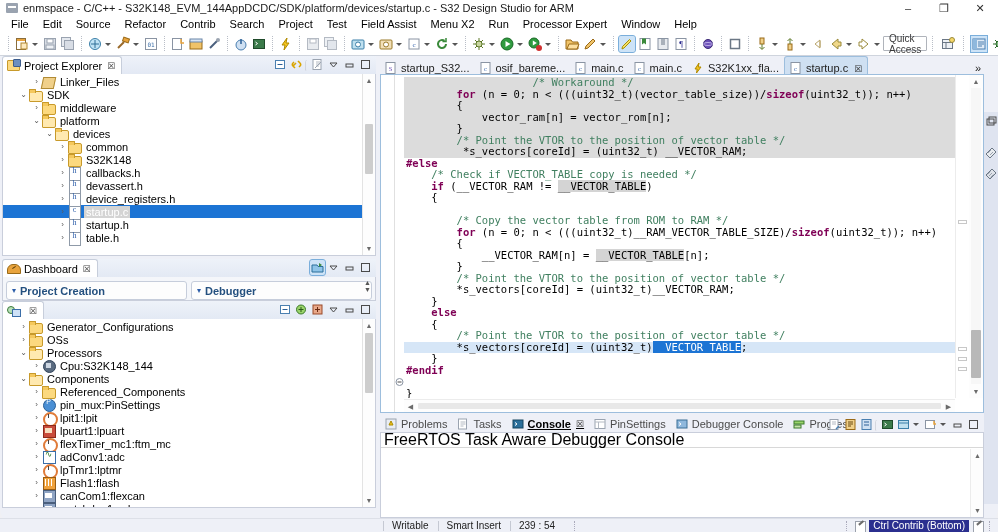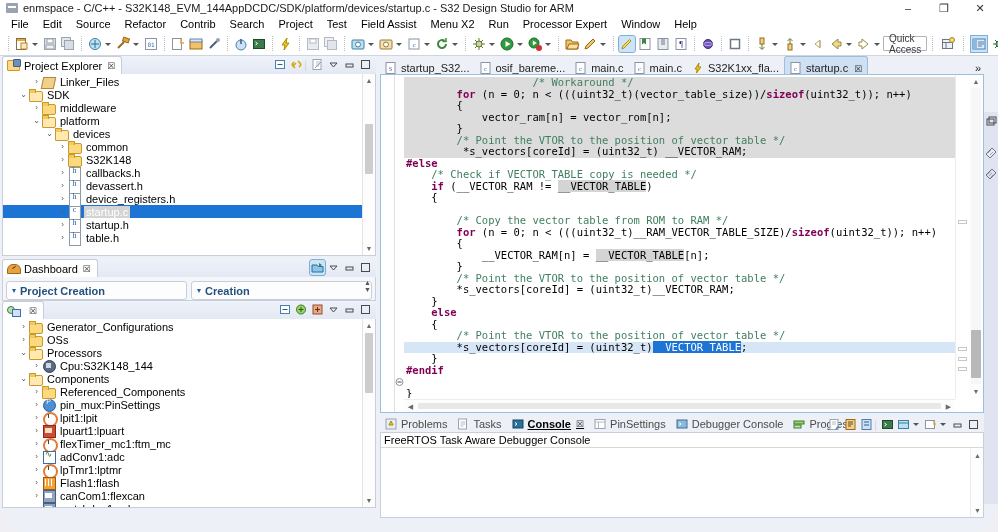--- a/index.html
+++ b/index.html
@@ -328,21 +328,21 @@
   .con-tab .ti { width:12px;height:12px;margin-right:4px;flex:0 0 auto;position:relative;}
   .con-tab .xm { margin-left:5px; font-size:9px; color:#333; font-weight:normal;}
   .con-tools { position:absolute; right:3px; top:1px; display:flex; align-items:center; gap:1px;}
 
   .con-body {
     position:absolute; left:0;right:0;top:17px;bottom:0;
     background:#fff; border:1px solid #c9cedb; overflow:hidden;
   }
   .con-title {
     height:15px; display:flex; align-items:center; padding-left:3px;
-    font-size:11px; color:#000; border-bottom:1px solid #d8d8d8;
+    font-size:16px; color:#000; border-bottom:1px solid #d8d8d8;
   }
   .con-scroll { position:absolute; right:0; top:16px; width:13px; bottom:0;
     background:#fdfdfd; border-left:1px solid #ececec;}
 
   
   .fastbar {
     position:absolute; right:0; top:56px; width:14px; bottom:14px;
     background:#dfe4f0;
   }
   .fb-ico { width:14px;height:16px;position:relative;margin-top:3px;}
@@ -816,21 +816,21 @@
           </div>
         </div>
         <div class="dash-body">
           <div class="dash-sections">
             <div class="dash-sec">
               <span class="caret">▾</span>
               <span class="t">Project Creation</span>
             </div>
             <div class="dash-sec">
               <span class="caret">▾</span>
-              <span class="t">Creation</span>
+              <span class="t">Debugger</span>
             </div>
           </div>
           <div class="dash-spin">▲<br>▼</div>
         </div>
       </div>
 
       <div class="viewpane" style="top:245px; bottom:10px;">
         <div class="view-tabrow">
           <div class="view-tab">
             <span class="tabicon i-comps"></span>
@@ -1161,13 +1161,30 @@
       </div>
       <div class="fb-ico" style="margin-top:4px;">
         <svg width="14" height="14" viewBox="0 0 14 14">
             <path d="M2 10l6-6 4 4-6 6z" fill="#dfe3e9" stroke="#6b7785"></path>
             <path d="M3.5 9.5l3-3M5 11l3-3M6.5 12.5l3-3" stroke="#9aa3b0"></path>
           </svg>
       </div>
     </div>
   </div>
 
+  <div class="statusbar">
+    <div style="width:383px;"></div>
+    <div class="sb-div"></div>
+    <div class="sb-seg">Writable</div>
+    <div class="sb-div"></div>
+    <div class="sb-seg">Smart Insert</div>
+    <div class="sb-div"></div>
+    <div class="sb-seg">239 : 54</div>
+    <div class="sb-dots"></div>
+    <div class="sb-right">
+      <div class="sb-dots" style="margin:0 4px;"></div>
+      <div class="sb-pencil"></div>
+      <div class="sb-badge">Ctrl Contrib (Bottom)</div>
+      <div class="sb-pencil"></div>
+      <div class="sb-dots" style="margin:0 2px;"></div>
+    </div>
+  </div>
 </div>
 
 </body></html>

